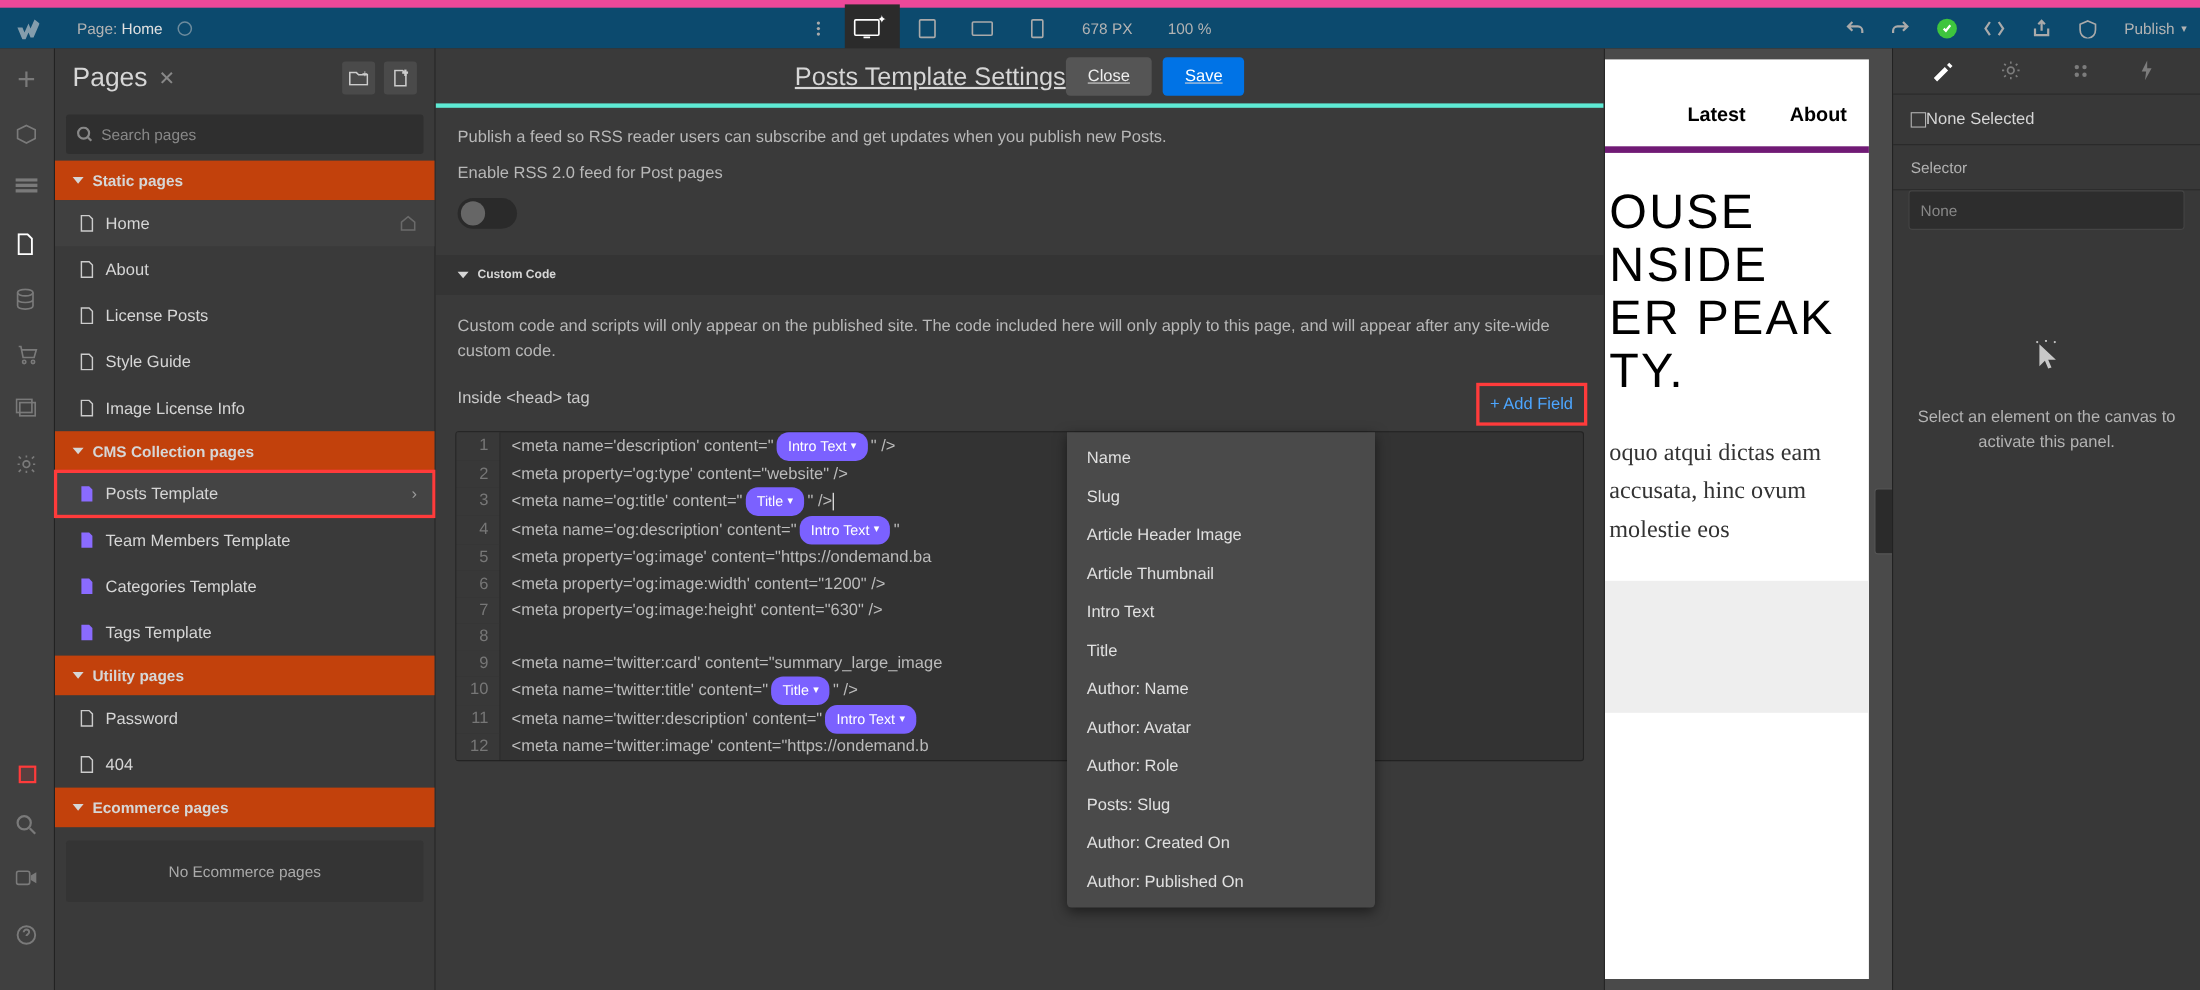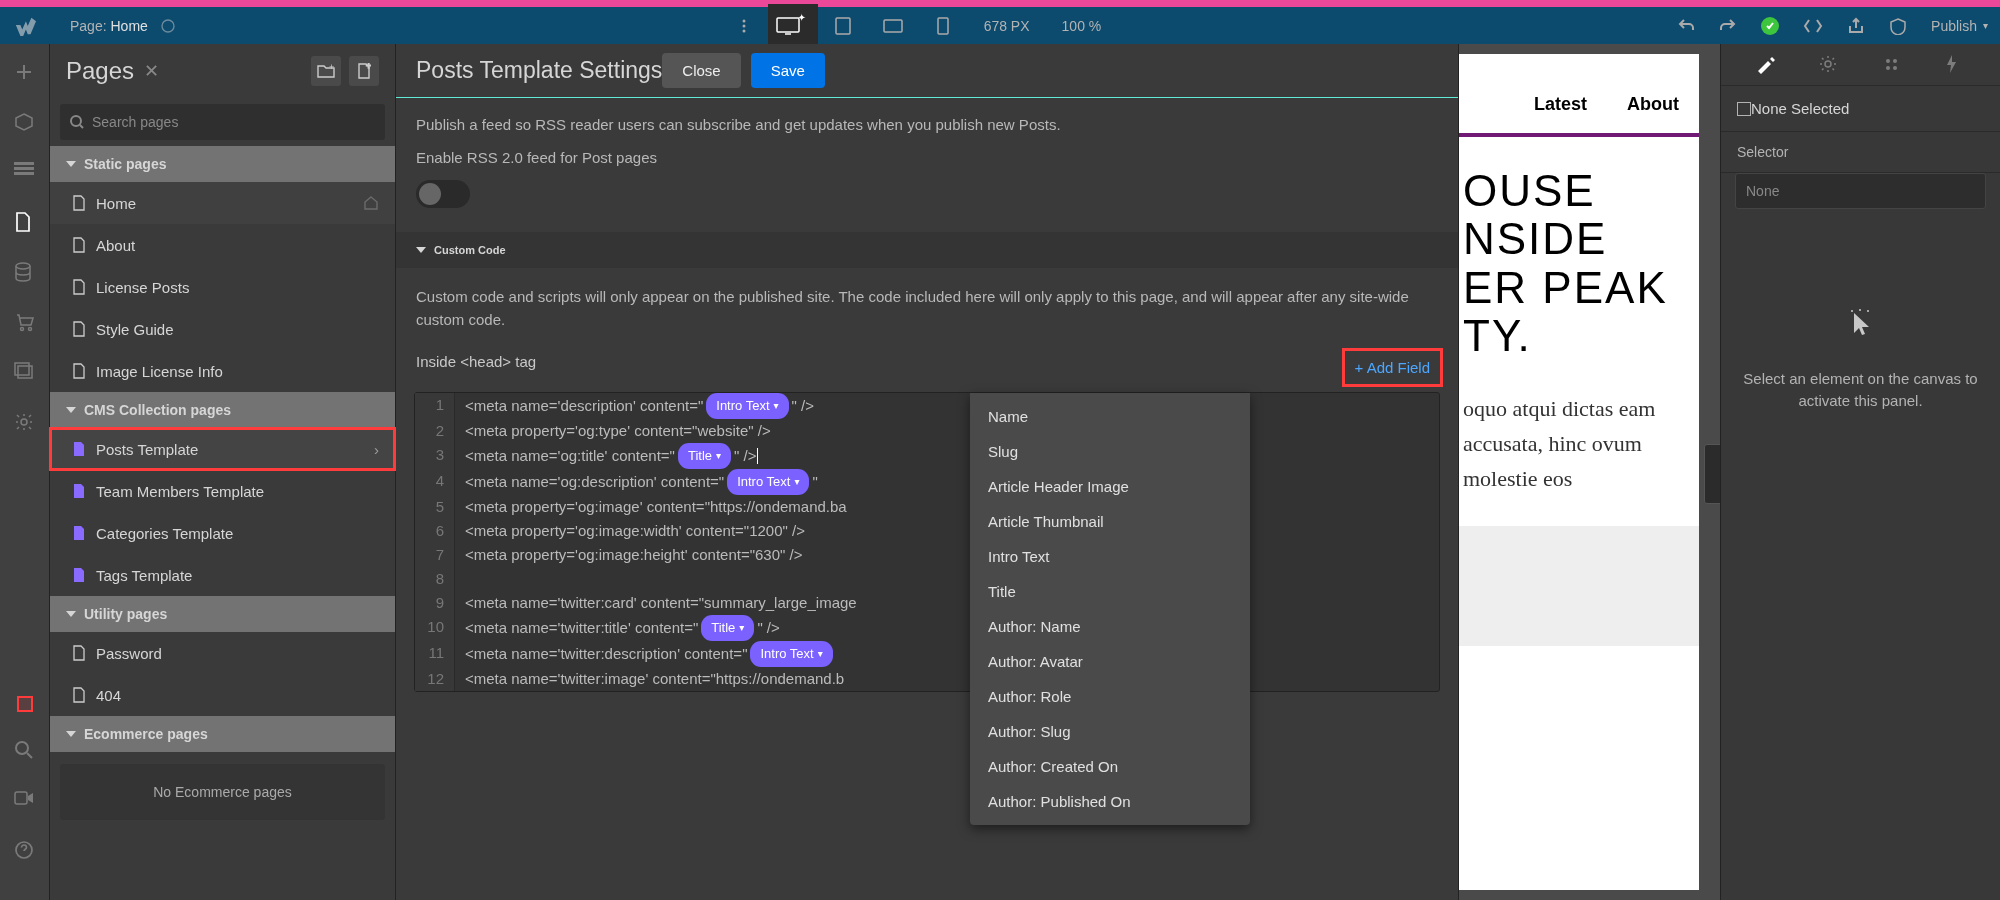--- a/index.html
+++ b/index.html
@@ -37,33 +37,33 @@
 .leftrail .active-page-ind { width: 16px; height: 16px; border: 2px solid #ff3b3b; background: #ff3b3b22; }
 
 
 .pages-panel { position: absolute; left: 50px; top: 44px; bottom: 0; width: 346px; background: #3a3a3a; border-right: 1px solid #222; display: flex; flex-direction: column; }
 .pages-panel .hdr { height: 54px; display: flex; align-items: center; padding: 0 16px; justify-content: space-between; }
 .pages-panel .hdr .title { font-size: 24px; color: #d6d6d6; display: flex; align-items: center; gap: 10px; }
 .pages-panel .hdr .title .close-x { color: #888; font-size: 18px; cursor: pointer; }
 .pages-panel .hdr .hdr-btns { display: flex; gap: 8px; }
 .pages-panel .hdr .hdr-btns .hbtn { width: 30px; height: 30px; background: #4a4a4a; border-radius: 3px; display: flex; align-items: center; justify-content: center; cursor: pointer; }
 .pages-panel .search { margin: 6px 10px; height: 36px; background: #2f2f2f; border-radius: 3px; display: flex; align-items: center; padding: 0 10px; color: #888; font-size: 14px; gap: 8px; }
-.section-hdr { background: #737373; padding: 10px 16px; font-size: 14px; font-weight: 600; color: #d6d6d6; display: flex; align-items: center; gap: 8px; cursor: pointer; }
+.section-hdr { background: #c2410c; padding: 10px 16px; font-size: 14px; font-weight: 600; color: #d6d6d6; display: flex; align-items: center; gap: 8px; cursor: pointer; }
 .section-hdr .tri { width: 0; height: 0; border-left: 5px solid transparent; border-right: 5px solid transparent; border-top: 6px solid #d6d6d6; }
 .page-item { height: 42px; display: flex; align-items: center; padding: 0 16px 0 22px; font-size: 15px; color: #d6d6d6; gap: 10px; cursor: pointer; }
 .page-item.home { background: #404040; }
 .page-item.selected { background: #444; outline: 3px solid #ff3b3b; outline-offset: -2px; }
 .page-item .pg-ico { width: 14px; height: 16px; }
 .page-item .chev { margin-left: auto; opacity: 0.6; }
 .page-item .home-ic { margin-left: auto; opacity: 0.4; }
 .empty-ecomm { margin: 12px 10px; height: 56px; background: #343434; display: flex; align-items: center; justify-content: center; color: #aaa; font-size: 14px; border-radius: 3px; }
 
 
 .center { position: absolute; left: 396px; right: 280px; top: 44px; bottom: 0; background: #3a3a3a; overflow: hidden; }
-.settings-hdr { height: 54px; display: flex; align-items: center; padding: 0 20px; justify-content: flex-start; border-bottom: 1px solid #5eead4; }
+.settings-hdr { height: 54px; display: flex; align-items: center; padding: 0 20px; justify-content: center; border-bottom: 4px solid #5eead4; text-decoration: underline; }
 .settings-hdr .stitle { font-size: 23px; color: #d6d6d6; }
 .settings-hdr .sbtns { display: flex; gap: 10px; }
 .btn { padding: 9px 20px; border-radius: 4px; font-size: 15px; cursor: pointer; border: none; }
 .btn-close { background: #555; color: #eee; }
 .btn-save { background: #0073e6; color: #fff; }
 .rss-block { padding: 18px 20px 24px 20px; color: #b8b8b8; font-size: 15px; }
 .rss-block .desc { margin-bottom: 16px; }
 .rss-block .toggle-label { margin-bottom: 14px; }
 .toggle-sw { width: 54px; height: 28px; background: #2a2a2a; border-radius: 14px; position: relative; cursor: pointer; }
 .toggle-sw::after { content: ''; position: absolute; left: 3px; top: 3px; width: 22px; height: 22px; background: #666; border-radius: 50%; }
@@ -81,21 +81,21 @@
 .pill { display: inline-flex; align-items: center; background: #7b61ff; color: #fff; border-radius: 11px; padding: 1px 10px; font-size: 13px; margin: 0 3px; gap: 4px; }
 .pill::after { content: '▾'; font-size: 10px; }
 
 
 .field-dropdown { position: absolute; left: 555px; top: 0px; width: 280px; background: #4a4a4a; border-radius: 0 0 4px 4px; box-shadow: 0 4px 12px rgba(0,0,0,0.5); z-index: 50; padding: 6px 0; }
 .field-dropdown .dd-item { padding: 9px 18px; font-size: 15px; color: #e0e0e0; cursor: pointer; }
 
 
 .canvas-preview { position: absolute; right: 0; top: 0; bottom: 0; width: 262px; background: #4a4a4a; border-left: 1px solid #222; overflow: hidden; }
 .canvas-inner { position: absolute; top: 10px; left: 0; width: 240px; bottom: 10px; background: #fff; color: #000; padding-top: 40px; }
-.canvas-inner .nav { display: flex; gap: 40px; padding-right: 20px; justify-content: flex-end; font-size: 18px; font-weight: 700; border-bottom: 4px solid #701a75; padding-bottom: 18px; margin-bottom: 30px; }
+.canvas-inner .nav { display: flex; gap: 40px; padding-right: 20px; justify-content: flex-end; font-size: 18px; font-weight: 700; border-bottom: 6px solid #701a75; padding-bottom: 18px; margin-bottom: 30px; }
 .canvas-inner .headline { font-family: Georgia, serif; font-size: 44px; line-height: 1.1; letter-spacing: 2px; text-align: left; padding-left: 4px; }
 .canvas-inner .para { font-family: Georgia, serif; font-size: 22px; line-height: 1.6; padding: 30px 4px; color: #333; }
 .canvas-inner .imgph { height: 120px; background: #eee; }
 .drag-handle { position: absolute; top: 400px; right: -4px; width: 20px; height: 60px; background: #2b2b2b; border-radius: 3px; border: 1px solid #555; }
 </style>
 </head>
 <body>
 
 <div class="topbar">
   <svg style="position:absolute; left:14px; top:14px;" width="22" height="22" viewBox="0 0 24 24" fill="#d6d6d6">
@@ -448,21 +448,21 @@
       <div class="field-dropdown">
         <div class="dd-item">Name</div>
         <div class="dd-item">Slug</div>
         <div class="dd-item">Article Header Image</div>
         <div class="dd-item">Article Thumbnail</div>
         <div class="dd-item">Intro Text</div>
         <div class="dd-item">Title</div>
         <div class="dd-item">Author: Name</div>
         <div class="dd-item">Author: Avatar</div>
         <div class="dd-item">Author: Role</div>
-        <div class="dd-item">Author: Slug</div>
+        <div class="dd-item">Posts: Slug</div>
         <div class="dd-item">Author: Created On</div>
         <div class="dd-item">Author: Published On</div>
       </div>
     </div>
   </div>
 
   <div class="canvas-preview">
     <div class="canvas-inner">
       <div class="nav">
           <span>Latest</span>

